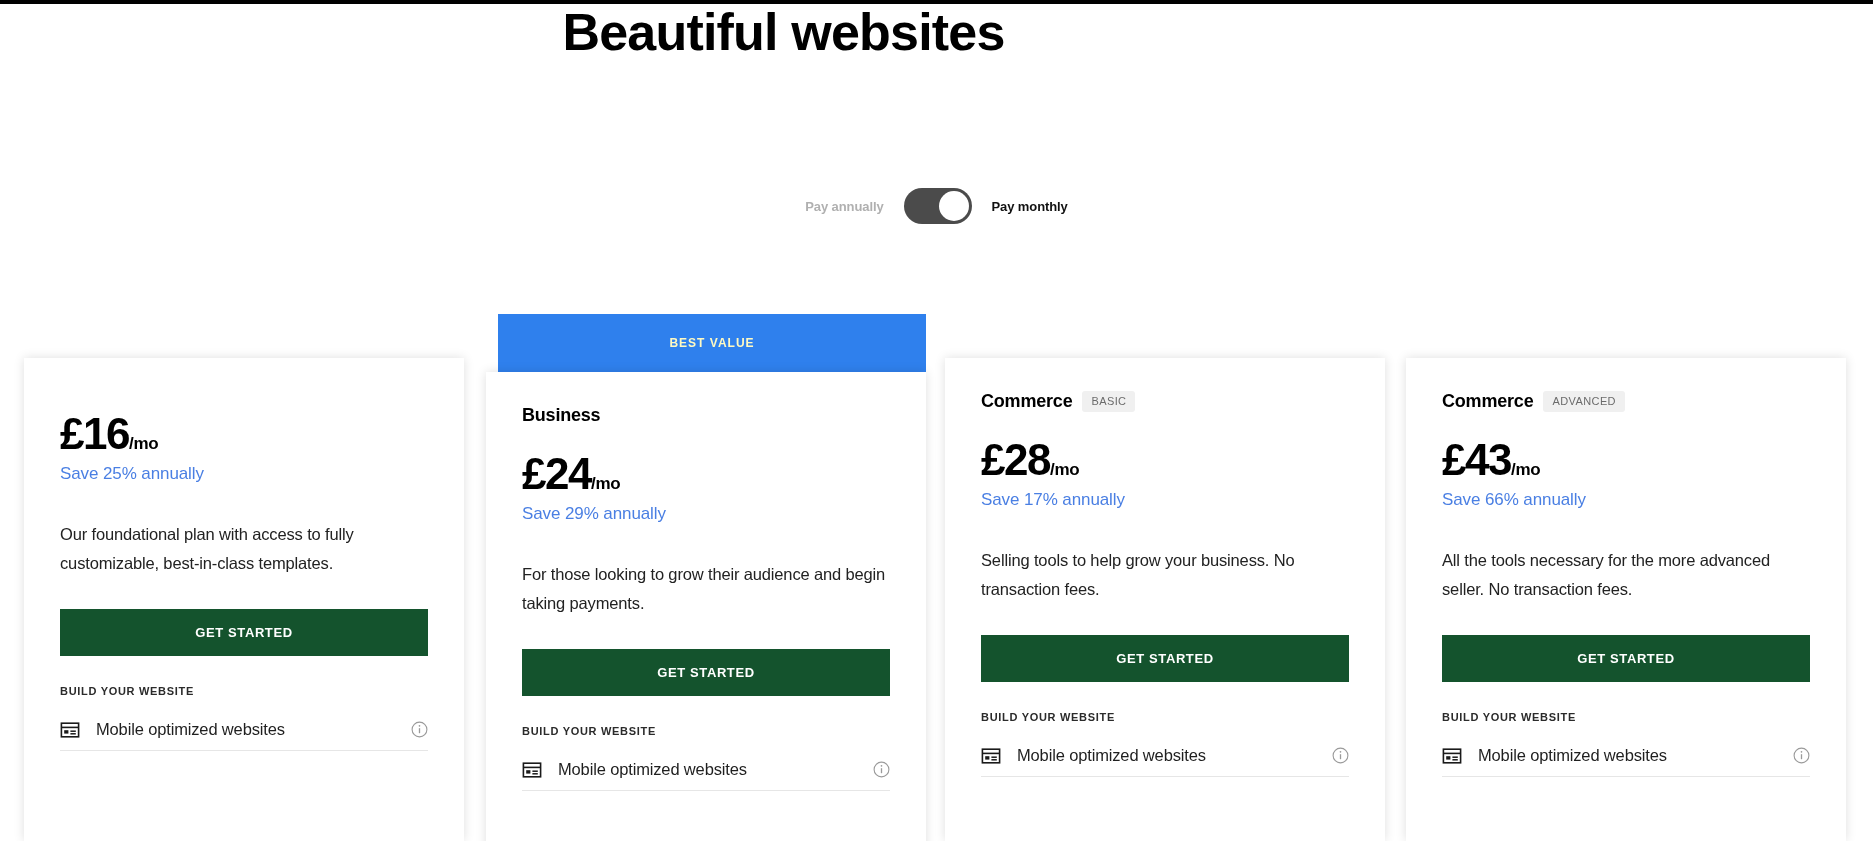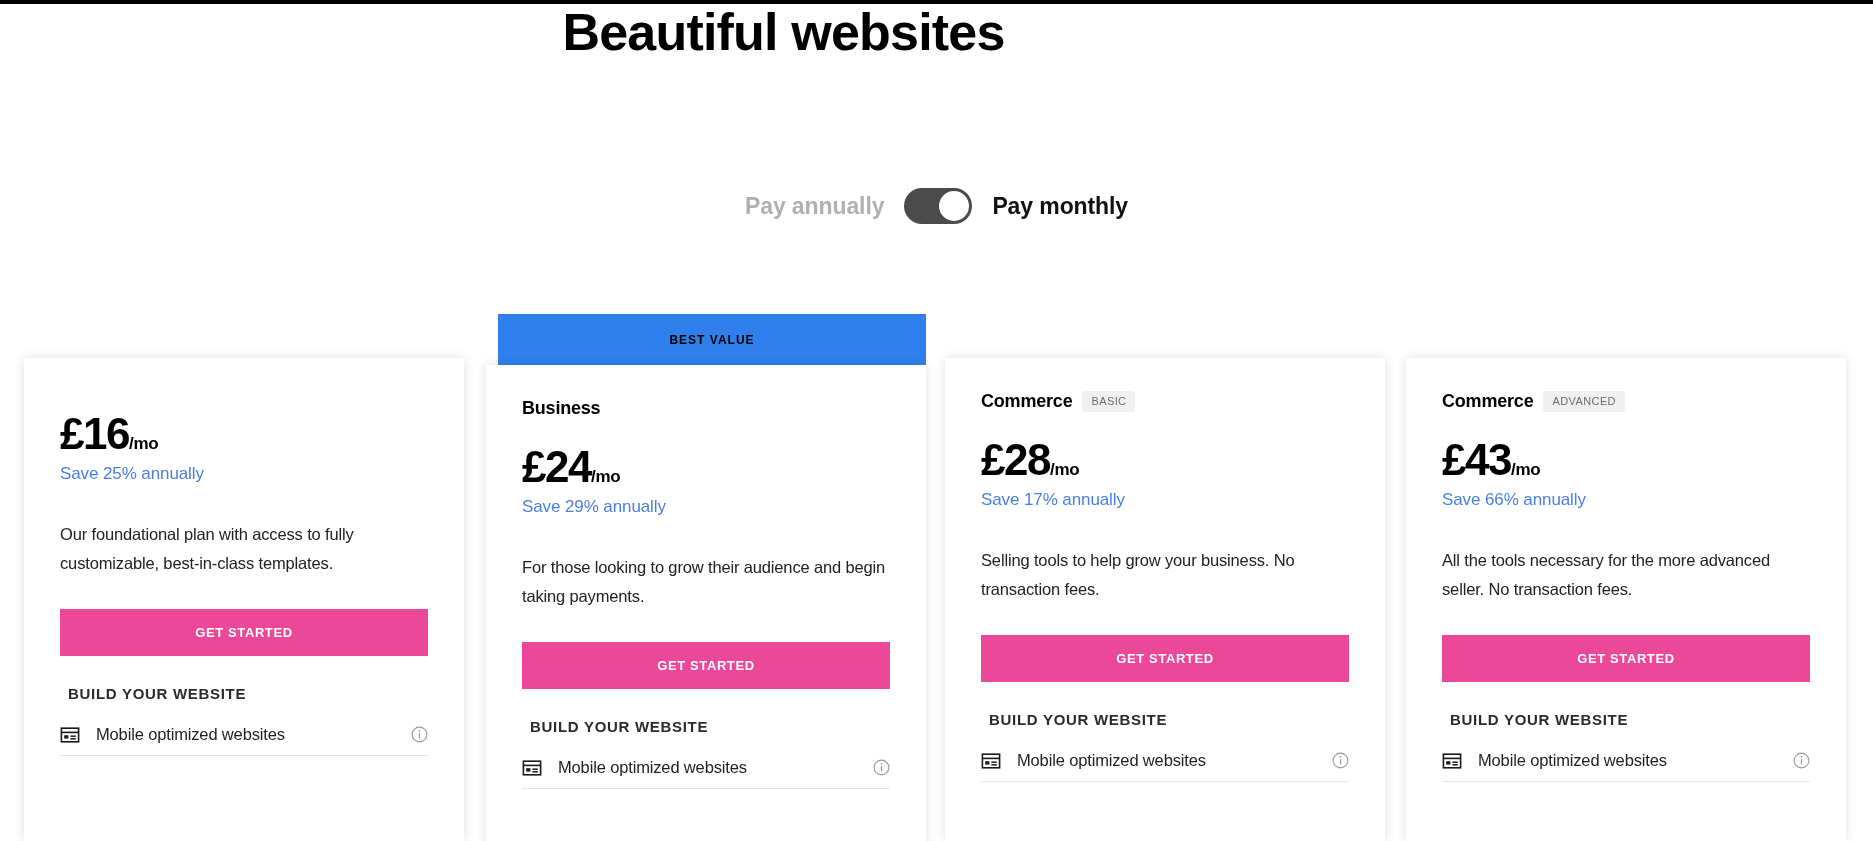--- a/index.html
+++ b/index.html
@@ -57,21 +57,21 @@
   .billing-row {
     position: absolute;
     top: 188px; left: 0;
     width: 1873px;
     display: flex;
     align-items: center;
     justify-content: center;
     gap: 20px;
   }
   .billing-label {
-    font-size: 23px;
+    font-size: 13px;
     font-weight: 700;
     letter-spacing: -0.1px;
     white-space: nowrap;
   }
   .billing-label.inactive { color: #b0b0b0; }
   .billing-label.active   { color: #111111; }
 
   .toggle {
     position: relative;
     width: 68px;
@@ -105,23 +105,23 @@
     top: 0;
     width: 440px;
     height: 527px;
   }
   .card-col.c1 { left: 24px; }
   .card-col.c2 { left: 486px; }
   .card-col.c3 { left: 945px; }
   .card-col.c4 { left: 1406px; }
 
   .best-value {
-    height: 51px;
+    height: 58px;
     background: #2f80ed;
-    color: #000000;
+    color: #fef9c3;
     font-size: 12px;
     font-weight: 700;
     letter-spacing: 1px;
     display: flex;
     align-items: center;
     justify-content: center;
     margin-left: 12px;
   }
 
   .card {
@@ -191,37 +191,36 @@
     color: #222222;
     letter-spacing: -0.15px;
     max-width: 375px;
   }
 
   .cta {
     display: block;
     width: 100%;
     margin-top: 31px;
     height: 47px;
-    background: #ec4899;
+    background: #14532d;
     color: #ffffff;
     border: none;
     font-family: "Liberation Sans", sans-serif;
     font-size: 13px;
     font-weight: 700;
     letter-spacing: 0.6px;
     cursor: pointer;
   }
 
   .feature-group-title {
     margin-top: 29px;
-    font-size: 15px;
+    font-size: 11px;
     font-weight: 700;
     letter-spacing: 0.7px;
     color: #2b2b2b;
-    margin-left: 8px;
   }
 
   .feature-row {
     margin-top: 12px;
     display: flex;
     align-items: center;
     height: 42px;
     border-bottom: 1px solid #e6e6e6;
   }
   .feature-icon {

